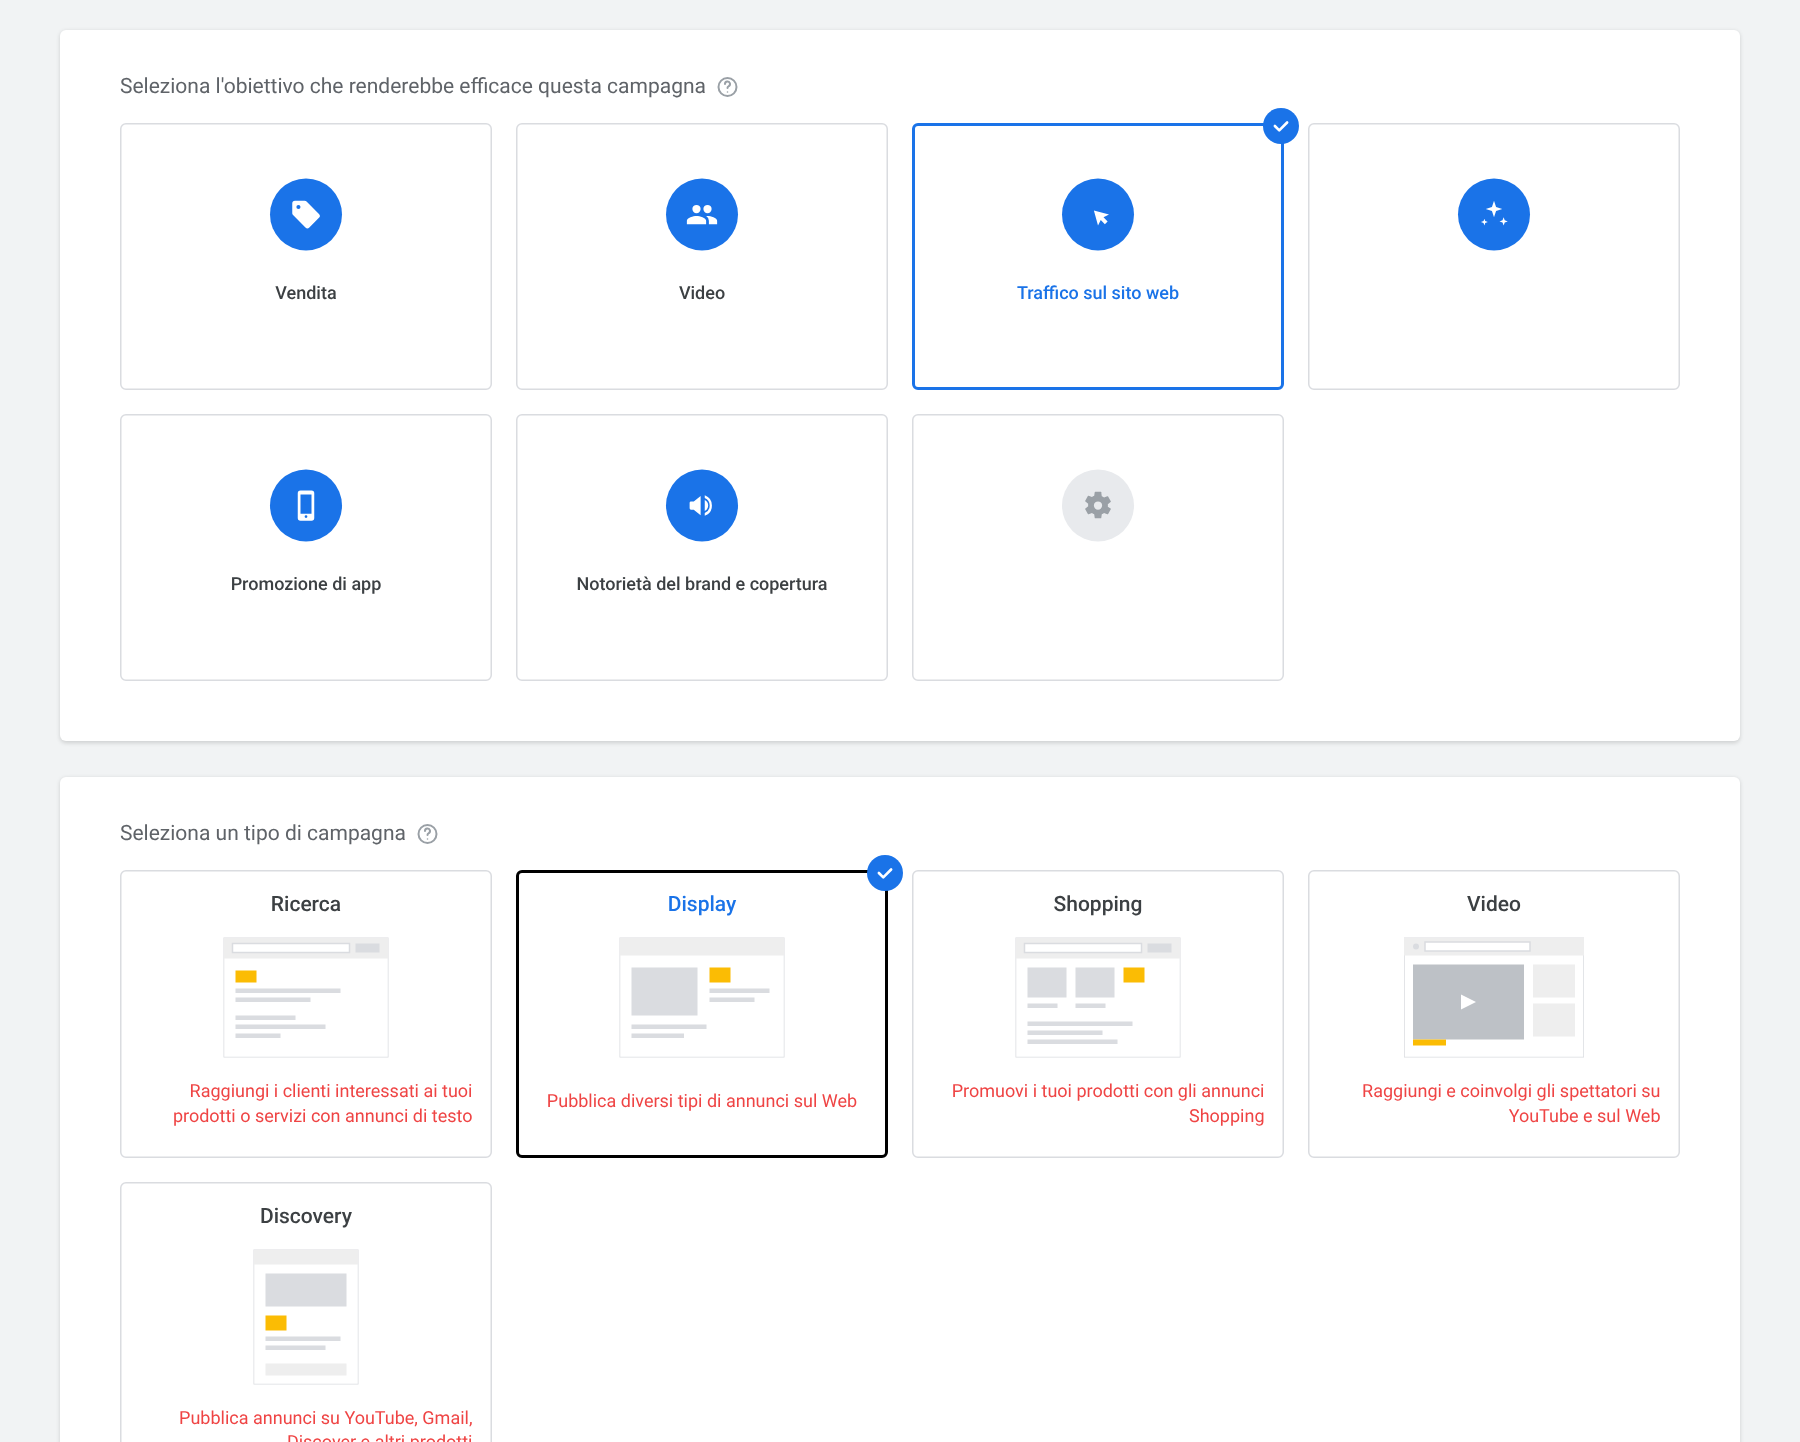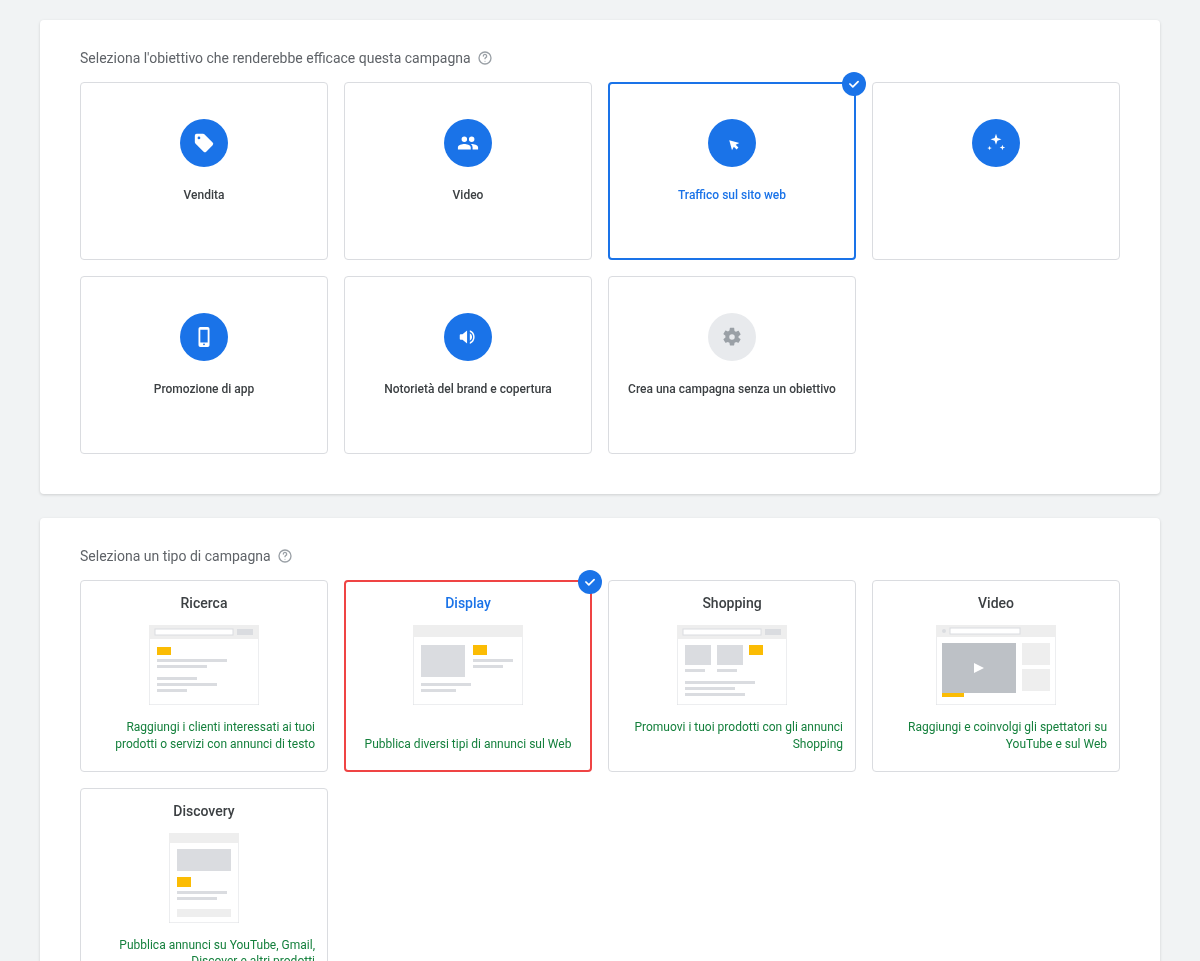--- a/index.html
+++ b/index.html
@@ -71,26 +71,26 @@
     padding:14px 12px 18px;
     text-align:right;
     position:relative;
     cursor:pointer;
     min-height:178px;
     display:flex;
     flex-direction:column;
     align-items:center;
   }
   .type-card.selected {
-    border:2px solid #ef4444;
-    padding:13px 11px 17px;
+    border:2px solid #000000;
+    padding:13px 11px 27px;
   }
   .type-card.selected .type-title { color:#1a73e8; }
   .type-title { font-size:14px; font-weight:500; color:#3c4043; margin-bottom:10px;}
-  .type-desc { font-size:12px; color:#15803d; line-height:1.4; margin-top:auto;}
+  .type-desc { font-size:12px; color:#ef4444; line-height:1.4; margin-top:auto;}
   .thumb-wrap { margin:4px auto 10px; }
 </style>
 </head>
 <body>
 
 <div class="panel">
   <div class="section-header">
     <span>Seleziona l'obiettivo che renderebbe efficace questa campagna</span>
     <svg width="16" height="16" viewBox="0 0 24 24" fill="none" stroke="#9aa0a6" stroke-width="2">
         <circle cx="12" cy="12" r="9"></circle>
@@ -158,21 +158,20 @@
       </div>
       <div class="card-title">Notorietà del brand e copertura</div>
     </div>
 
     <div class="card">
       <div class="icon-circle grey">
         <svg width="22" height="22" viewBox="0 0 24 24" fill="#9aa0a6">
             <path d="M19.14 12.94a7.07 7.07 0 0 0 .06-.94 7.07 7.07 0 0 0-.06-.94l2.03-1.58a.5.5 0 0 0 .12-.64l-1.92-3.32a.5.5 0 0 0-.6-.22l-2.39.96a7 7 0 0 0-1.62-.94l-.36-2.54A.5.5 0 0 0 13.9 2h-3.8a.5.5 0 0 0-.5.42l-.36 2.54a7 7 0 0 0-1.62.94l-2.39-.96a.5.5 0 0 0-.6.22L2.71 8.48a.5.5 0 0 0 .12.64l2.03 1.58a7.07 7.07 0 0 0-.06.94 7.07 7.07 0 0 0 .06.94l-2.03 1.58a.5.5 0 0 0-.12.64l1.92 3.32a.5.5 0 0 0 .6.22l2.39-.96a7 7 0 0 0 1.62.94l.36 2.54a.5.5 0 0 0 .5.42h3.8a.5.5 0 0 0 .5-.42l.36-2.54a7 7 0 0 0 1.62-.94l2.39.96a.5.5 0 0 0 .6-.22l1.92-3.32a.5.5 0 0 0-.12-.64zM12 15a3 3 0 1 1 3-3 3 3 0 0 1-3 3z"></path>
           </svg>
       </div>
-      <div class="card-title">Crea una campagna senza un obiettivo</div>
     </div>
 
   </div>
 </div>
 
 <div class="panel">
   <div class="section-header">
     <span>Seleziona un tipo di campagna</span>
     <svg width="16" height="16" viewBox="0 0 24 24" fill="none" stroke="#9aa0a6" stroke-width="2">
         <circle cx="12" cy="12" r="9"></circle>

